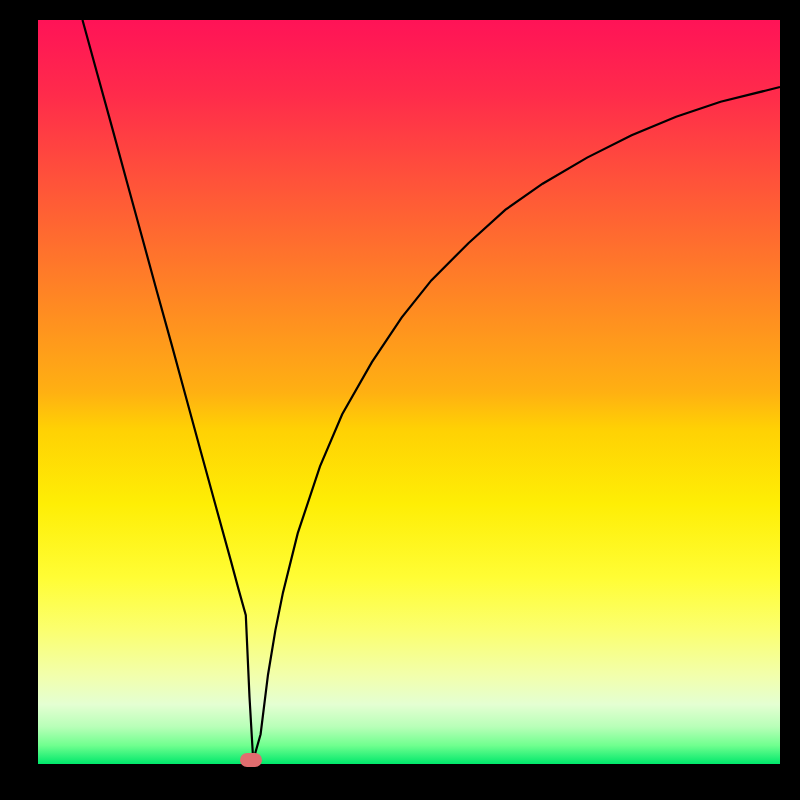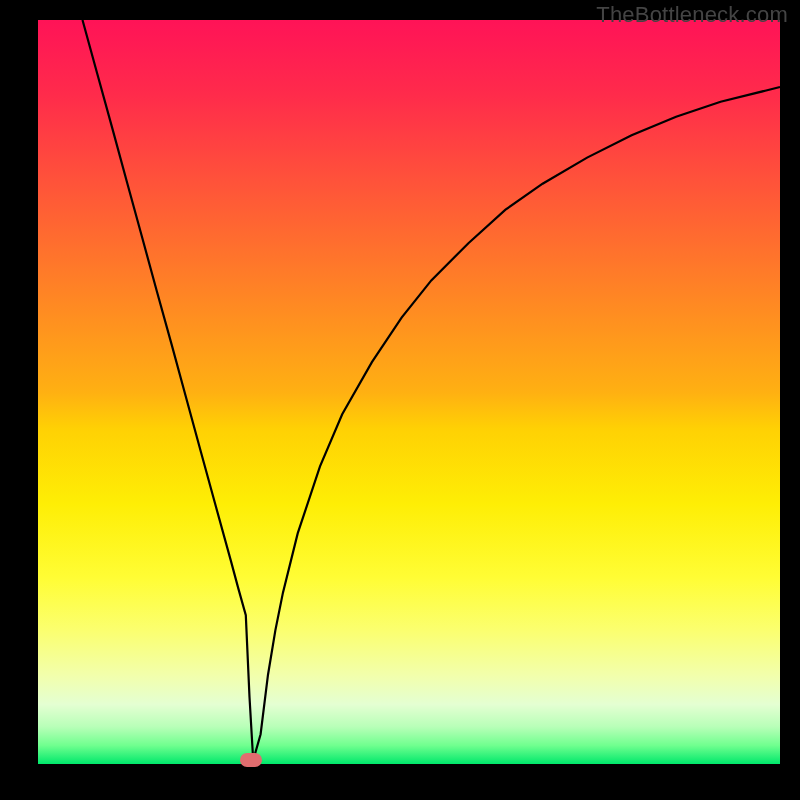--- a/index.html
+++ b/index.html
@@ -30,14 +30,13 @@
 </head>
 <body>
 
 <div class="frame">
   <div class="plot">
     <svg class="curve" viewBox="0 0 742 744" preserveAspectRatio="none">
       <path id="curve-path" fill="none" stroke="#000" stroke-width="2.2" d="M44.5 0.0 L59.4 54.3 L74.2 107.9 L89.0 162.2 L103.9 216.5 L118.7 270.8 L133.6 324.4 L148.4 378.7 L163.2 433.0 L178.1 487.3 L192.9 540.9 L200.3 568.4 L207.8 595.2 L211.5 677.0 L215.2 740.3 L222.6 714.2 L230.0 654.7 L237.4 610.1 L244.9 572.9 L259.7 513.4 L282.0 446.4 L304.2 394.3 L333.9 342.2 L363.6 297.6 L393.3 260.4 L430.4 223.2 L467.5 189.7 L504.6 163.7 L549.1 137.6 L593.6 115.3 L638.1 96.7 L682.6 81.8 L727.2 70.7 L742.0 67.0"></path>
     </svg>
     <div id="marker" class="marker" style="left: 212.954px; top: 739.536px;"></div>
   </div>
-  <div class="watermark">TheBottleneck.com</div>
 </div>
 
 </body></html>

